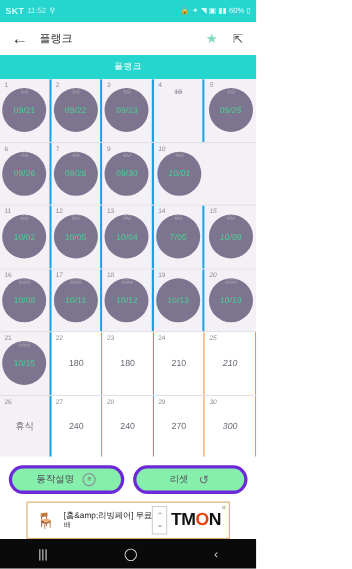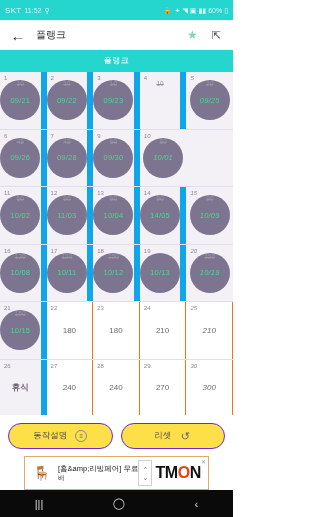--- a/index.html
+++ b/index.html
@@ -11,21 +11,21 @@
   }
   .phone { width:233px; height:517px; position:relative; display:flex; flex-direction:column; background:#ffffff; }
 
   
   .statusbar {
     height:20px; background:#24d6cd; color:#eafffd;
     display:flex; align-items:center; justify-content:space-between;
     padding:0 5px; font-size:8px; flex:0 0 auto;
   }
   .sb-left { display:flex; align-items:center; gap:3px; }
-  .sb-carrier { font-size:8px; letter-spacing:.3px; font-weight:normal; opacity:.92; }
+  .sb-carrier { font-size:8px; letter-spacing:.3px; font-weight:bold; opacity:.92; }
   .sb-time { font-size:7px; opacity:.85; }
   .sb-right { display:flex; align-items:center; gap:2px; font-size:7px; opacity:.92; }
   .sb-ico { font-size:7px; line-height:1; }
   .sb-batt { font-size:7px; }
 
   
   .appbar {
     height:30px; background:#ffffff; display:flex; align-items:center;
     padding:0 8px; flex:0 0 auto;
   }
@@ -42,49 +42,49 @@
   }
 
   
   .grid-wrap { flex:1 1 auto; background:#f4f1f6; overflow:hidden; }
   .grid-row {
     display:grid; grid-template-columns:repeat(5,1fr);
     border-bottom:1px solid #e2dde6; height:57.5px;
   }
   .cell {
     position:relative; display:flex; align-items:center; justify-content:center;
-    border-right:6px solid #0ea5e9;
+    border-right:2px solid #0ea5e9;
   }
   .cell:last-child { border-right:none;font-style:italic; }
   .cell.blank { background:#ffffff; border-right:1px solid #f97316; }
   .cell.shaded { background:#f4f1f6; }
   .cell-num {
     position:absolute; top:3px; left:4px; font-size:6px; color:#8e8794;
   }
   .bubble {
     width:40px; height:40px; border-radius:50%; background:#7d7490;
     display:flex; align-items:center; justify-content:center;
     color:#46d98f; font-size:7.5px; letter-spacing:.2px;
   }
   .strike {
     position:absolute; top:8px; left:50%; transform:translateX(-50%);
     font-size:6.5px; color:#9a93a1; text-decoration:line-through;
   }
   .plainval { font-size:8px; color:#6e6775; }
-  .restlabel { font-size:8.5px; color:#6b646f;font-weight:bold; }
+  .restlabel { font-size:8.5px; color:#6b646f; }
 
   
   .btnbar {
     flex:0 0 auto; background:#ffffff; display:flex; gap:8px;
     padding:8px 8px 7px; justify-content:center;
   }
   .pill {
-    flex:1; height:26px; border:1px solid #6d28d9; border-radius:14px;
+    flex:1; height:26px; border:3px solid #6d28d9; border-radius:14px;
     display:flex; align-items:center; justify-content:center; gap:8px;
-    font-size:8.5px; color:#4d4753; background:#fde047; cursor:pointer;
+    font-size:8.5px; color:#4d4753; background:#86efac; cursor:pointer;
   }
   .pill-ico {
     width:12px; height:12px; border-radius:50%; border:1px solid #8d8796;
     display:flex; align-items:center; justify-content:center;
     font-size:6px; color:#6b6574;
   }
   .pill-ico.plain { border:none; font-size:11px; }
 
   
   .ad {
@@ -202,31 +202,31 @@
       </div>
       <div class="grid-row">
         <div class="cell shaded">
           <span class="cell-num">11</span>
           <span class="strike">60</span>
           <div class="bubble">10/02</div>
         </div>
         <div class="cell shaded">
           <span class="cell-num">12</span>
           <span class="strike">90</span>
-          <div class="bubble">11/03</div>
+          <div class="bubble">10/05</div>
         </div>
         <div class="cell shaded">
           <span class="cell-num">13</span>
           <span class="strike">90</span>
           <div class="bubble">10/04</div>
         </div>
         <div class="cell shaded">
           <span class="cell-num">14</span>
           <span class="strike">90</span>
-          <div class="bubble">14/05</div>
+          <div class="bubble">7/05</div>
         </div>
         <div class="cell shaded">
           <span class="cell-num">15</span>
           <span class="strike">90</span>
           <div class="bubble">10/09</div>
         </div>
       </div>
       <div class="grid-row">
         <div class="cell shaded">
           <span class="cell-num">16</span>

